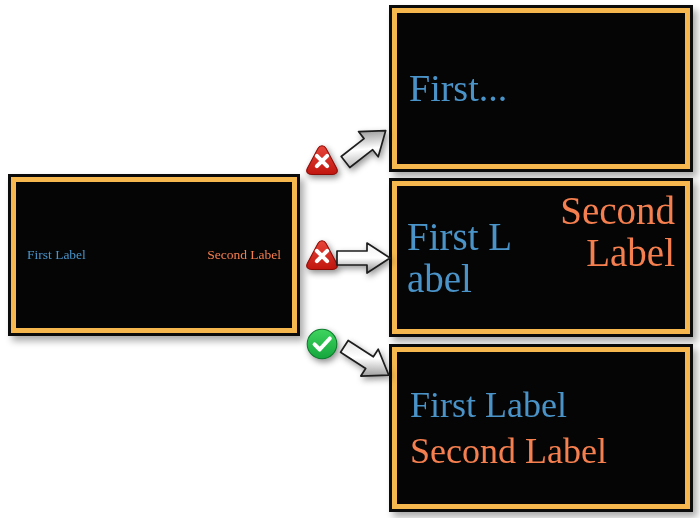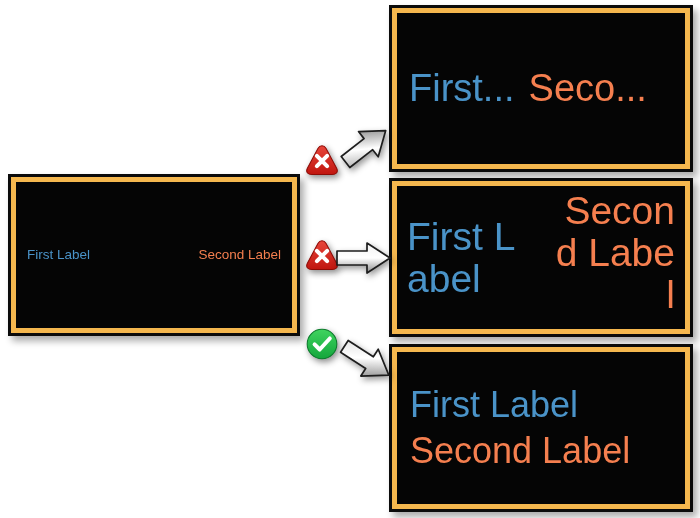--- a/index.html
+++ b/index.html
@@ -35,20 +35,21 @@
     box-sizing: border-box;
     width: 100%;
     height: 100%;
     border: 2px solid #050505;
     background: #050505;
     position: relative;
     overflow: hidden;
     display: flex;
     flex-direction: column;
     justify-content: center;
+    font-family: Liberation Serif, serif;
   }
 
   
   #panel-source {
     left: 8px;
     top: 174px;
     width: 292px;
     height: 162px;
   }
   #panel-source .screen {
@@ -158,21 +159,20 @@
       <span class="lbl-small orange">Second Label</span>
     </div>
   </div>
 </div>
 
 <div class="panel" id="panel-truncate">
   <div class="gold">
     <div class="screen">
       <span class="big blue">First...</span>
       <span class="gapper"></span>
-      <span class="big orange">Seco...</span>
     </div>
   </div>
 </div>
 
 <div class="panel" id="panel-wrap">
   <div class="gold">
     <div class="screen">
       <span class="col left blue">First Label</span>
       <span class="col right orange">Second Label</span>
     </div>

